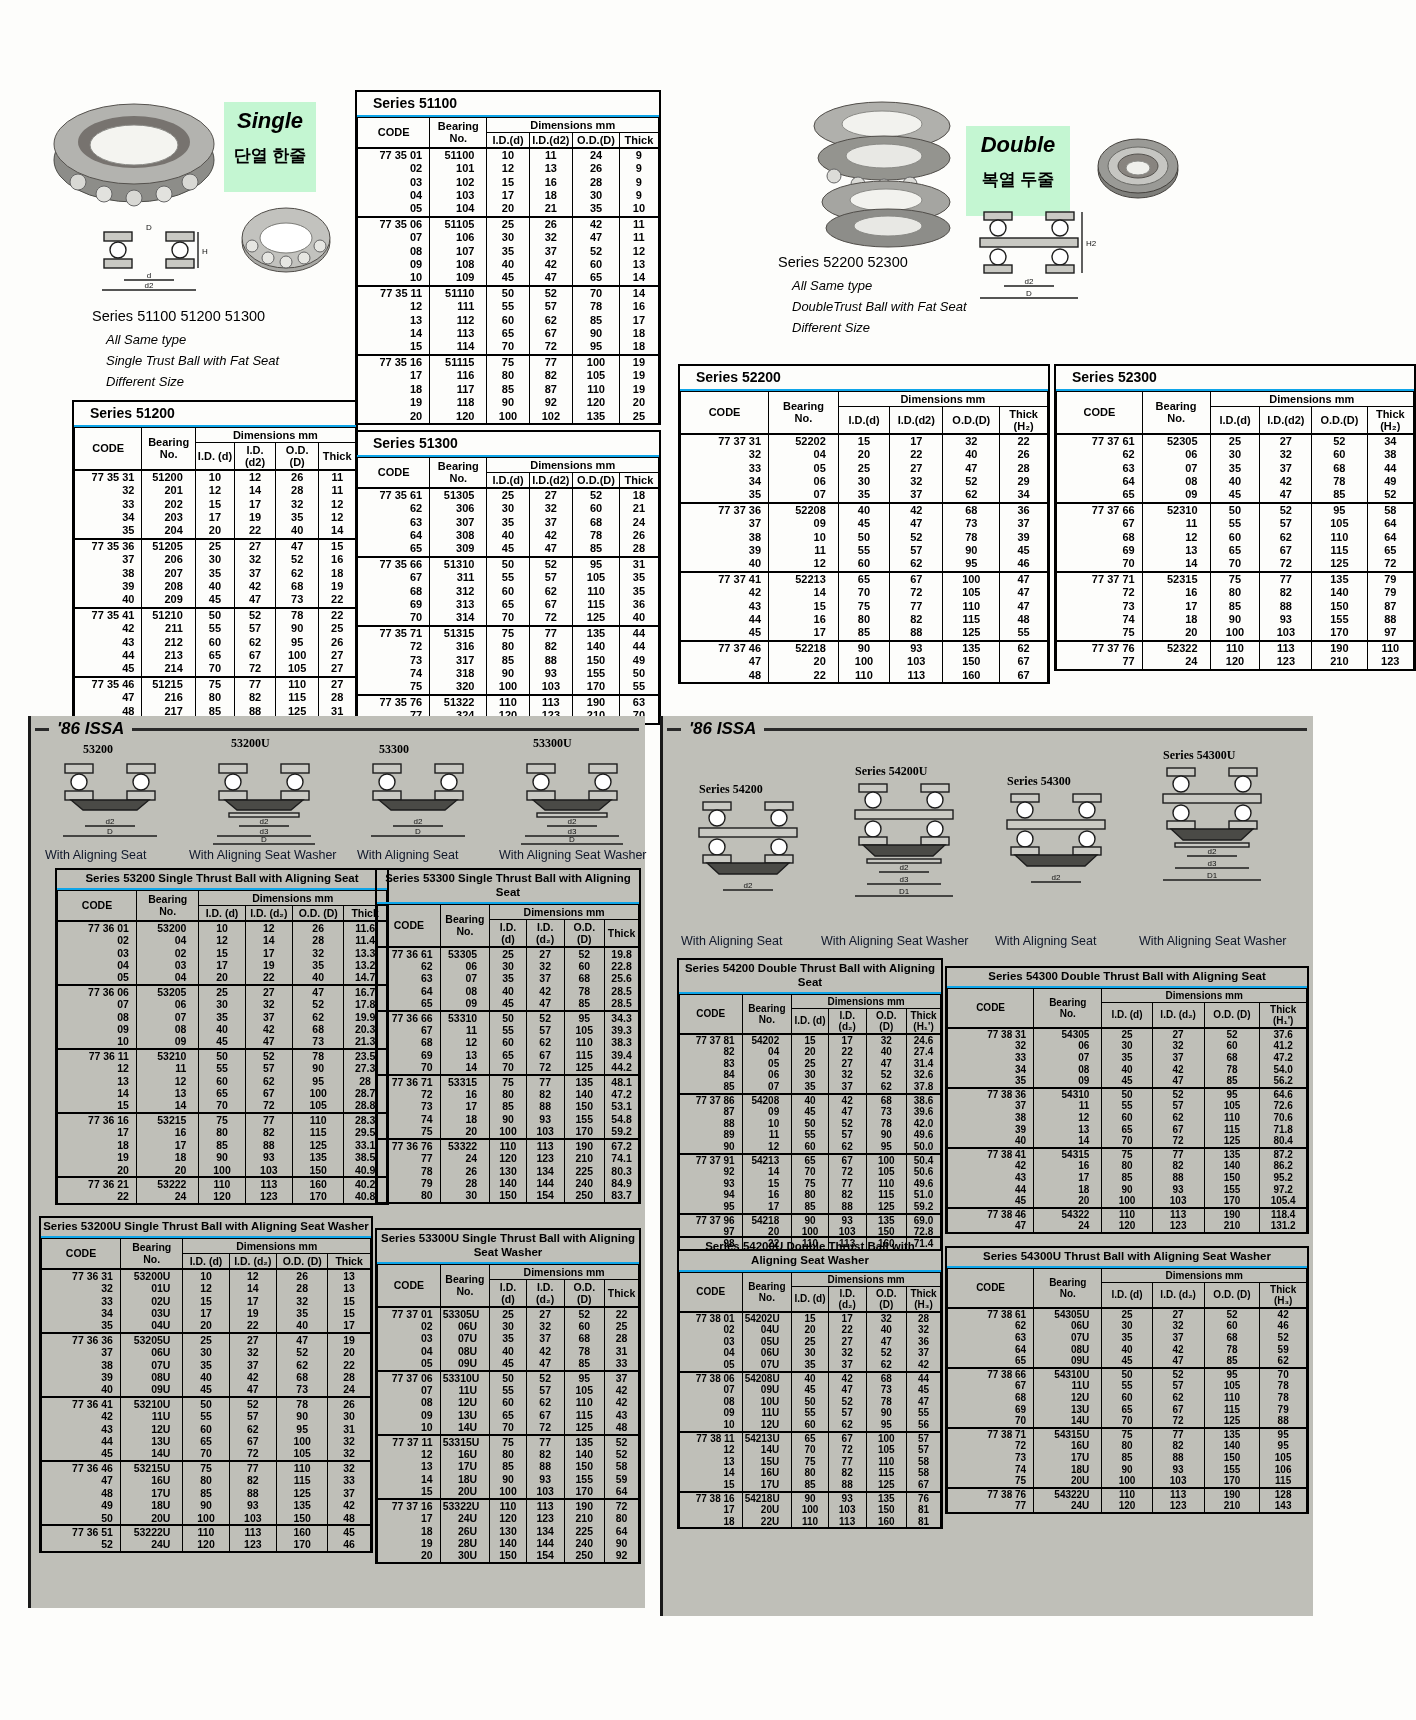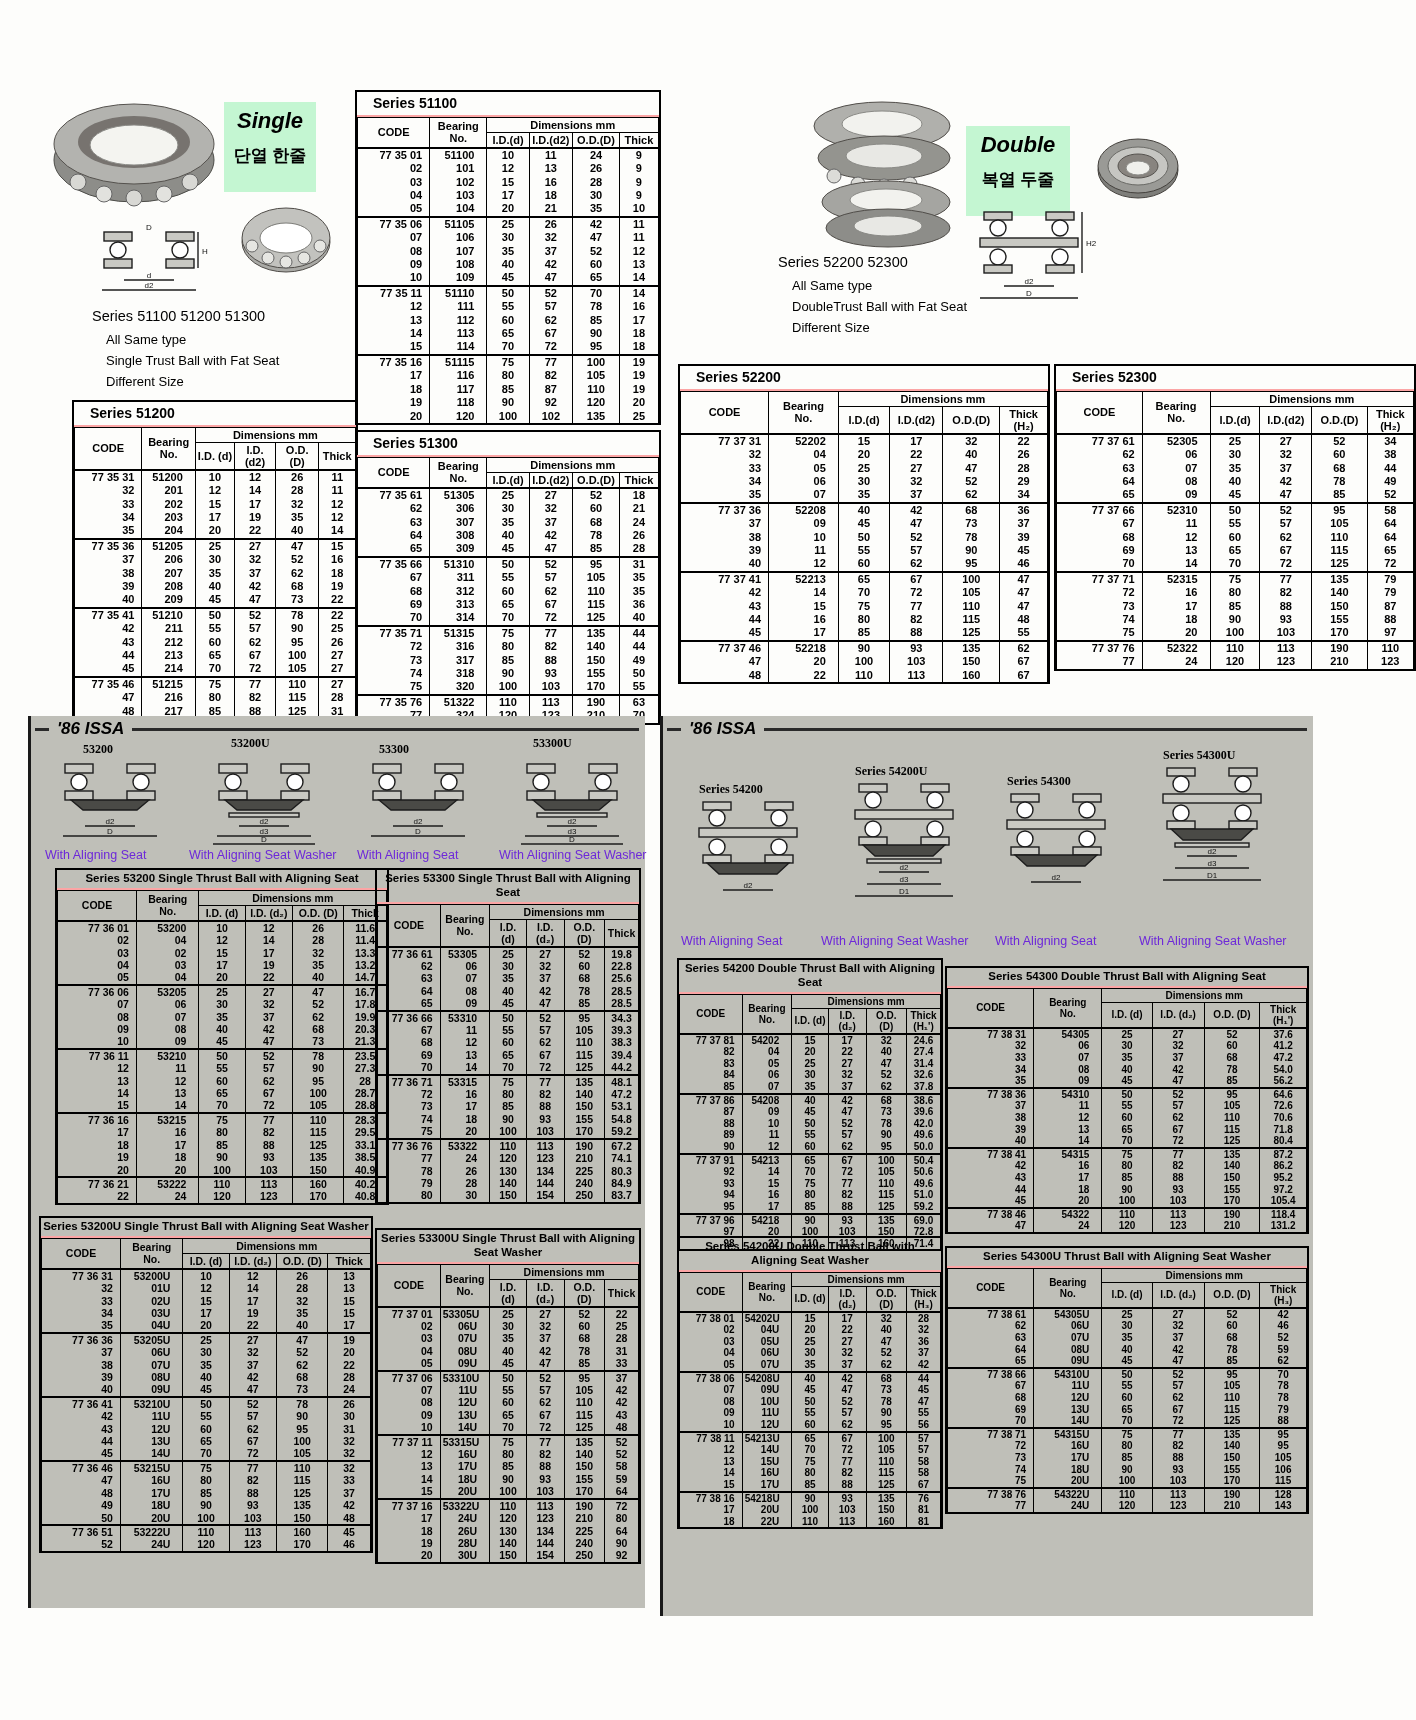--- a/index.html
+++ b/index.html
@@ -11,24 +11,24 @@
              display:flex;align-items:center;justify-content:center;gap:26px;background:#fff;}
   .title-en{font-size:27px;font-weight:bold;font-style:italic;letter-spacing:.5px;}
   .title-ko{font-size:23px;font-weight:bold;}
   
   .type-label{position:absolute;background:#c4f6d2;text-align:center;padding-top:6px;}
   .type-label .en{font-size:22px;font-weight:bold;font-style:italic;display:block;}
   .type-label .ko{font-size:17px;font-weight:bold;display:block;margin-top:10px;}
   
   .series-note{position:absolute;font-size:13px;line-height:21px;}
   .series-note .l0{font-size:14.5px;margin-bottom:2px;}
-  .series-note .li{padding-left:14px;}
+  .series-note .li{padding-left:14px;font-style:italic;}
   
   .cat{position:absolute;border:2px solid #000;}
-  .cat .tt{font-weight:bold;font-size:14px;padding:3px 4px 3px 16px;border-bottom:2px solid #fca5a5;line-height:1.2;}
+  .cat .tt{font-weight:bold;font-size:14px;padding:3px 4px 3px 16px;border-bottom:2px solid #0ea5e9;line-height:1.2;}
   .cat.ctr .tt{font-size:11.5px;text-align:center;padding:2px 2px;}
   .cat table{border-collapse:collapse;width:100%;table-layout:fixed;}
   .cat col.w0{width:24%}.cat col.w1{width:19%}.cat col.w2{width:14%}
   .cat col.w3{width:14.5%}.cat col.w4{width:15.5%}.cat col.w5{width:13%}
   .cat th{border:1px solid #000;font-weight:bold;padding:1px 2px;}
   .cat th.bn{white-space:pre-line;}
   .cat td{border-left:1px solid #000;border-right:1px solid #000;text-align:center;
           font-weight:bold;padding:0 2px;white-space:pre;}
   .cat tr.gs td{border-top:2px solid #000;}
   .cat td.c0{text-align:right;padding-right:7px;}
@@ -38,21 +38,21 @@
   .s-top th{font-size:11px;} .s-top td{font-size:11px;line-height:13.4px;}
   .s-bl th{font-size:10.5px;} .s-bl td{font-size:10.5px;line-height:12.4px;}
   .s-br th{font-size:10px;}  .s-br td{font-size:10px;line-height:11.6px;}
   
   .panel{position:absolute;background:#bfbfb8;border-left:3px solid #1a1a1a;}
   .issa{position:absolute;left:4px;top:3px;right:6px;display:flex;align-items:center;gap:8px;}
   .issa .txt{font-weight:bold;font-style:italic;font-size:17px;white-space:nowrap;}
   .issa .rule{flex:1;border-top:3px solid #2a2a2a;}
   .issa .stub{width:14px;border-top:3px solid #2a2a2a;}
   .dlabel{position:absolute;font-weight:bold;font-size:12px;font-family:"Liberation Serif","DejaVu Serif",serif;}
-  .caption{position:absolute;font-size:12.5px;color:#6d28d9;white-space:nowrap;}
+  .caption{position:absolute;font-size:12.5px;color:#0f172a;white-space:nowrap;}
   .diag{position:absolute;}
   .photo{position:absolute;}
   svg{display:block;}
 </style>
 </head>
 <body>
 
 <div id="page">
 
 

